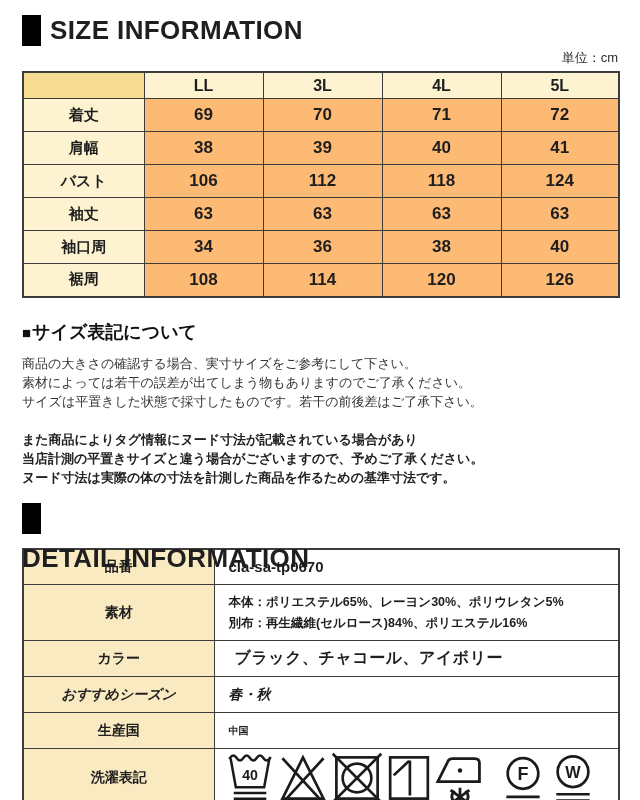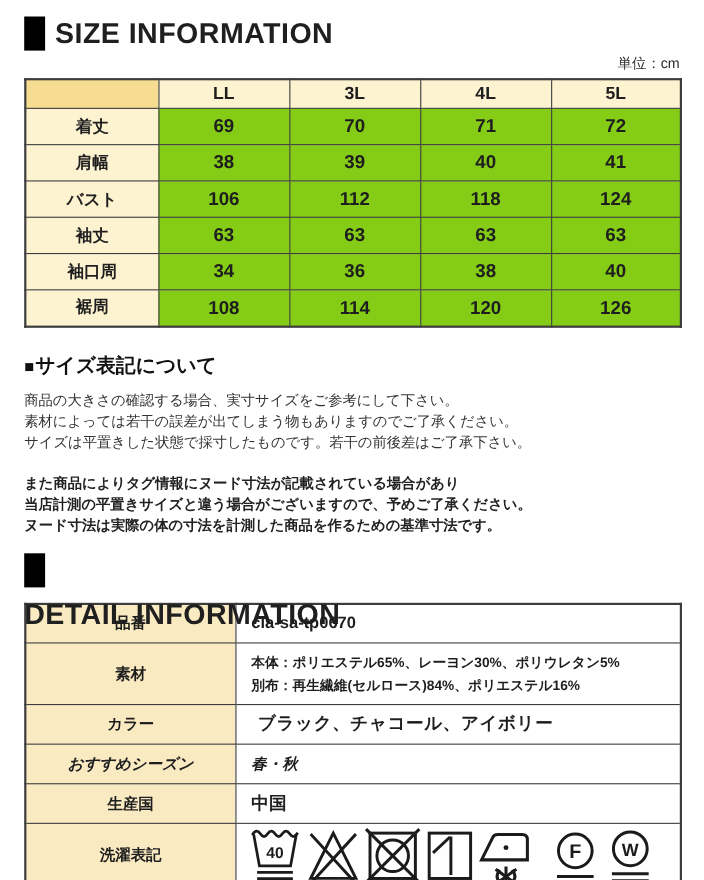--- a/index.html
+++ b/index.html
@@ -22,40 +22,40 @@
   table{border-collapse:collapse;width:596px;table-layout:fixed;}
   table,th,td{border:1px solid #3c3c3c;}
   table{border-width:2px;}
   th,td{padding:0;margin:0;}
 
   
   .size-table th,.size-table td{text-align:center;vertical-align:middle;font-weight:700;}
   .size-table .corner{background:#f6dd92;}
   .size-table thead th{background:#fdf3d1;font-size:16px;height:25px;}
   .size-table tbody th{background:#fdf3d1;font-size:15px;}
-  .size-table tbody td{background:#84cc16;font-size:17px;}
+  .size-table tbody td{background:#fdba74;font-size:17px;}
   .size-table tbody tr{height:33px;}
 
   
   .notes-heading{margin-top:22px;font-size:18px;font-weight:700;color:#111;}
   .notes-heading .bullet{font-size:15px;margin-right:1px;}
   .notes-p{margin-top:10px;font-size:13px;line-height:19px;color:#333;}
   .notes-p.bold{margin-top:19px;font-weight:700;color:#222;}
 
   .detail-header{margin-top:16px;flex-direction:column;}
   .detail-table{margin-top:12px;}
 
   
   .detail-table th{background:#faeac2;text-align:center;vertical-align:middle;font-size:14px;font-weight:700;}
   .detail-table td{background:#fff;text-align:left;vertical-align:middle;font-weight:700;padding-left:14px;}
   .row-itemno{height:36px;}   .row-itemno td{font-size:15px;}
   .row-material{height:56px;} .row-material td{font-size:12.5px;line-height:21px;}
   .row-color{height:36px;}    .row-color td{font-size:16px;letter-spacing:0.5px;padding-left:20px;}
   .row-season{height:36px;font-style:italic;}   .row-season td{font-size:14px;}
-  .row-country{height:36px;}  .row-country td{font-size:16px;}
+  .row-country{height:36px;}  .row-country td{font-size:10px;}
   .row-care{height:59px;}     .row-care td{padding-left:10px;}
 
   .care-icons{display:flex;align-items:center;gap:3px;}
   .care-icons svg{display:block;}
   .icon-stroke{stroke:#1b1b1b;stroke-width:3;fill:none;stroke-linecap:square;}
   .icon-fill{fill:#1b1b1b;stroke:none;}
   .icon-text{fill:#1b1b1b;font-family:"Liberation Sans","DejaVu Sans",sans-serif;font-weight:700;}
   .gap-before{margin-left:14px;}
   .gap-small{margin-left:5px;}
 </style>

